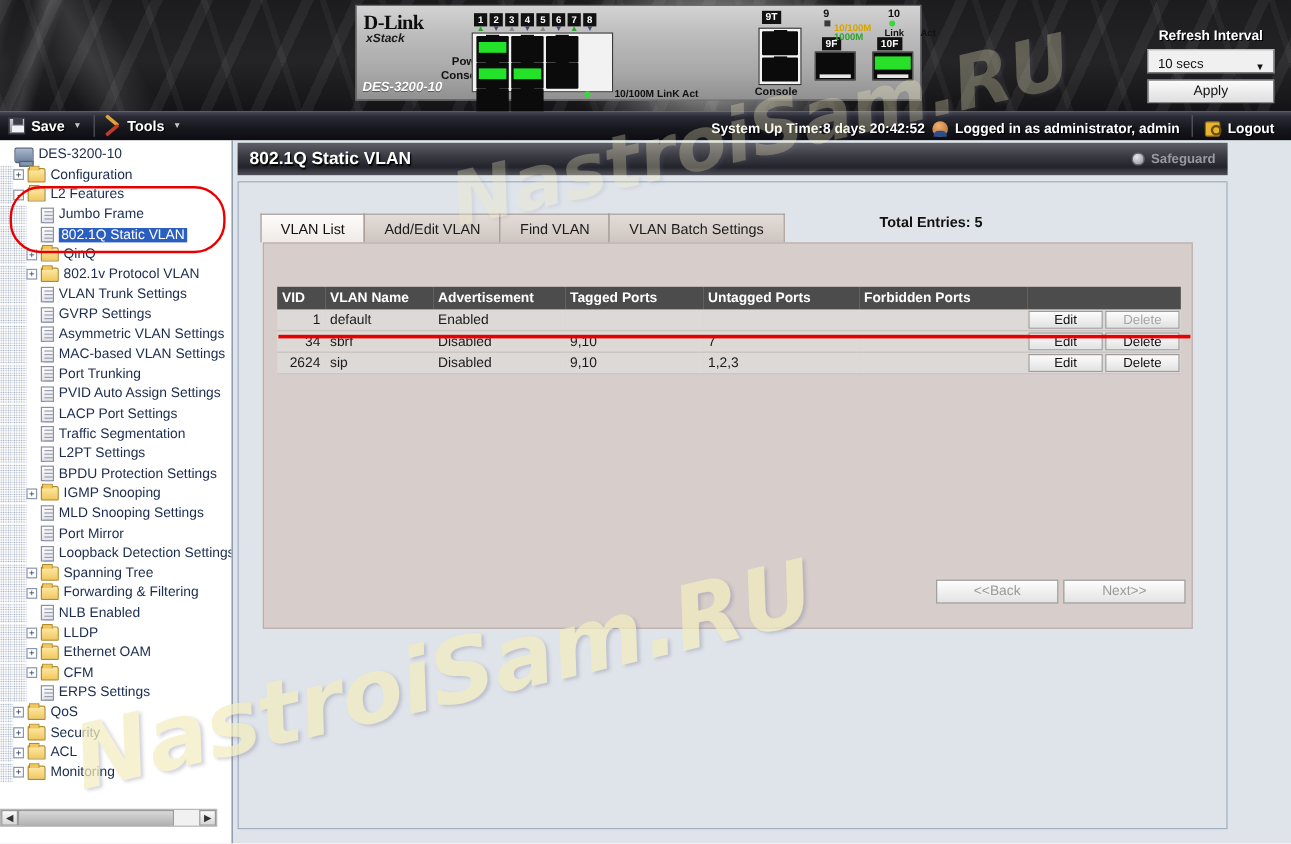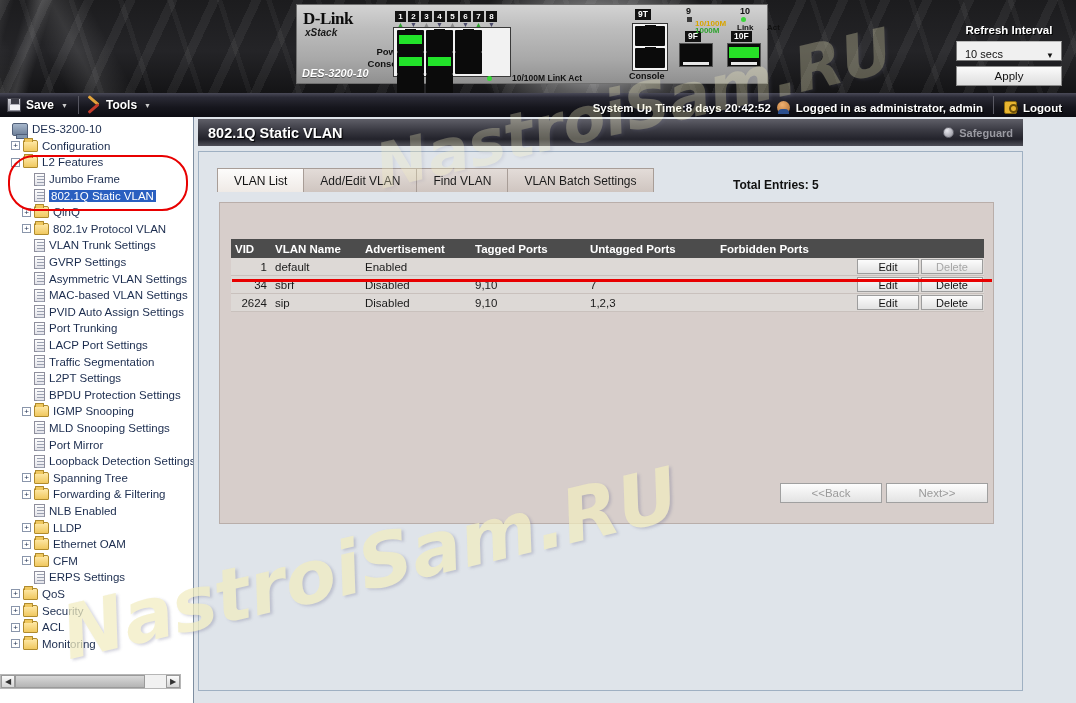--- a/index.html
+++ b/index.html
@@ -274,21 +274,21 @@
   }
   .sg-dot { width:11px;height:11px;border-radius:50%;
     background:radial-gradient(circle at 35% 30%,#e8e8ee,#8d8d96); border:1px solid #6b6b74; }
 
   .content-area {
     position:absolute; left:4px; top:34px; width:825px; height:540px;
     background:#dfe4ea;
     border:1px solid #9fb0c2;
   }
 
-  .tabs { position:absolute; left:18px; top:16px; display:flex; align-items:flex-end; }
+  .tabs { position:absolute; left:18px; top:26px; display:flex; align-items:flex-end; }
   .tab {
     height:24px; padding:0 16px; display:flex; align-items:center;
     font-size:12px; color:#1b1b1b;
     background: linear-gradient(180deg,#e3dcd8,#cfc5c0);
     border:1px solid #a89d97; border-bottom:none;
     margin-right:-1px;
   }
   .tab.active {
     background: linear-gradient(180deg,#fdfcfb,#efeae6);
     color:#111; font-weight:normal;
@@ -548,28 +548,28 @@
           <span class="dots"></span>
           <span class="expander blank"></span>
           <span class="ico-page"></span>
           <span class="lbl">MAC-based VLAN Settings</span>
         </div>
         <div class="tnode">
           <span class="dots"></span>
           <span class="dots"></span>
           <span class="expander blank"></span>
           <span class="ico-page"></span>
+          <span class="lbl">Port Trunking</span>
+        </div>
+        <div class="tnode">
+          <span class="dots"></span>
+          <span class="dots"></span>
+          <span class="expander blank"></span>
+          <span class="ico-page"></span>
           <span class="lbl">PVID Auto Assign Settings</span>
-        </div>
-        <div class="tnode">
-          <span class="dots"></span>
-          <span class="dots"></span>
-          <span class="expander blank"></span>
-          <span class="ico-page"></span>
-          <span class="lbl">Port Trunking</span>
         </div>
         <div class="tnode">
           <span class="dots"></span>
           <span class="dots"></span>
           <span class="expander blank"></span>
           <span class="ico-page"></span>
           <span class="lbl">LACP Port Settings</span>
         </div>
         <div class="tnode">
           <span class="dots"></span>

